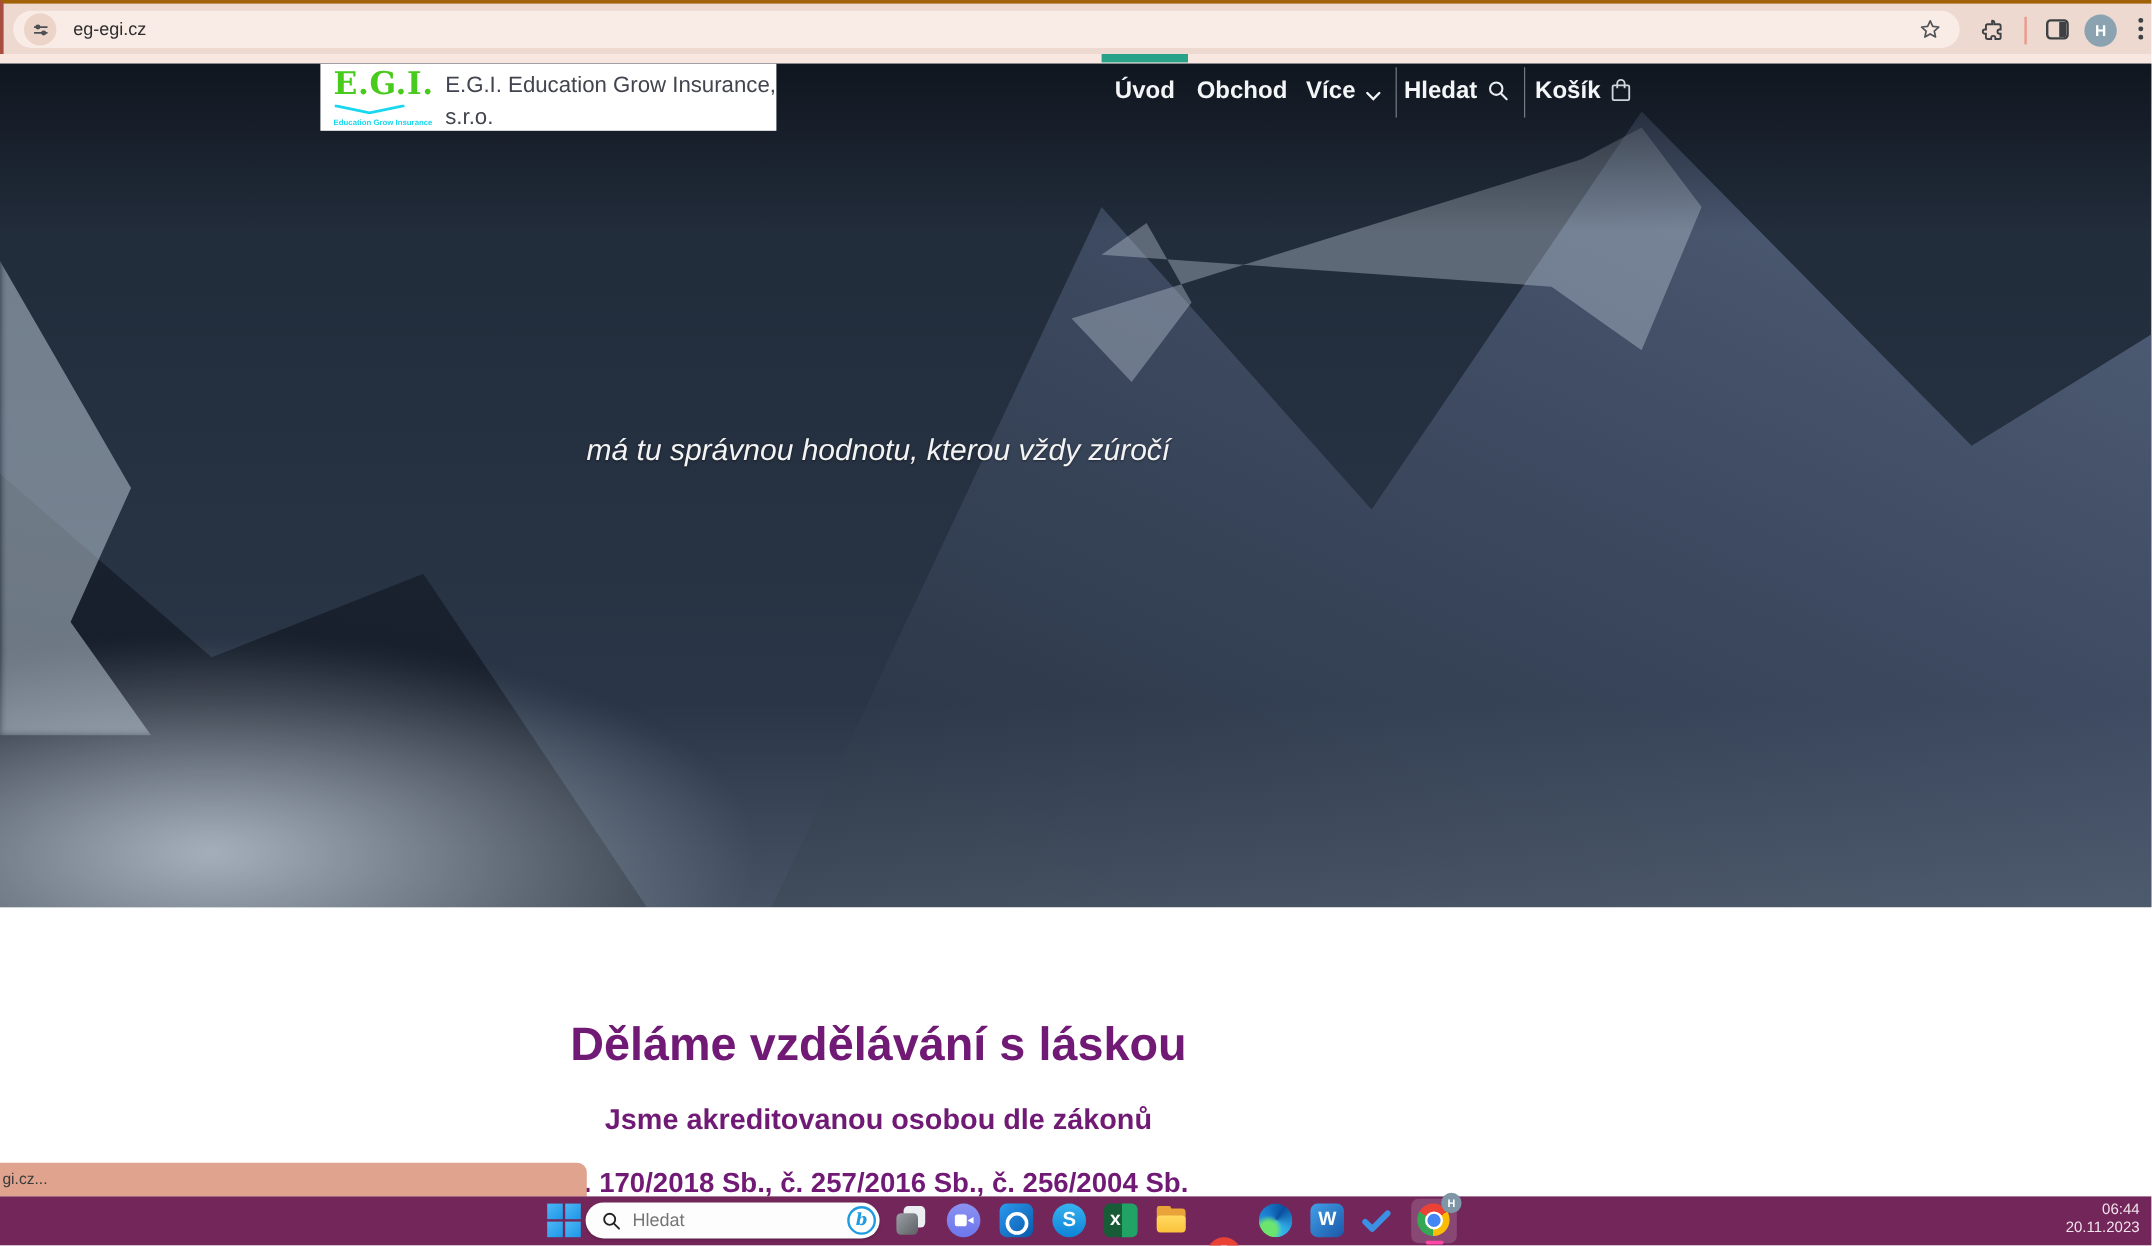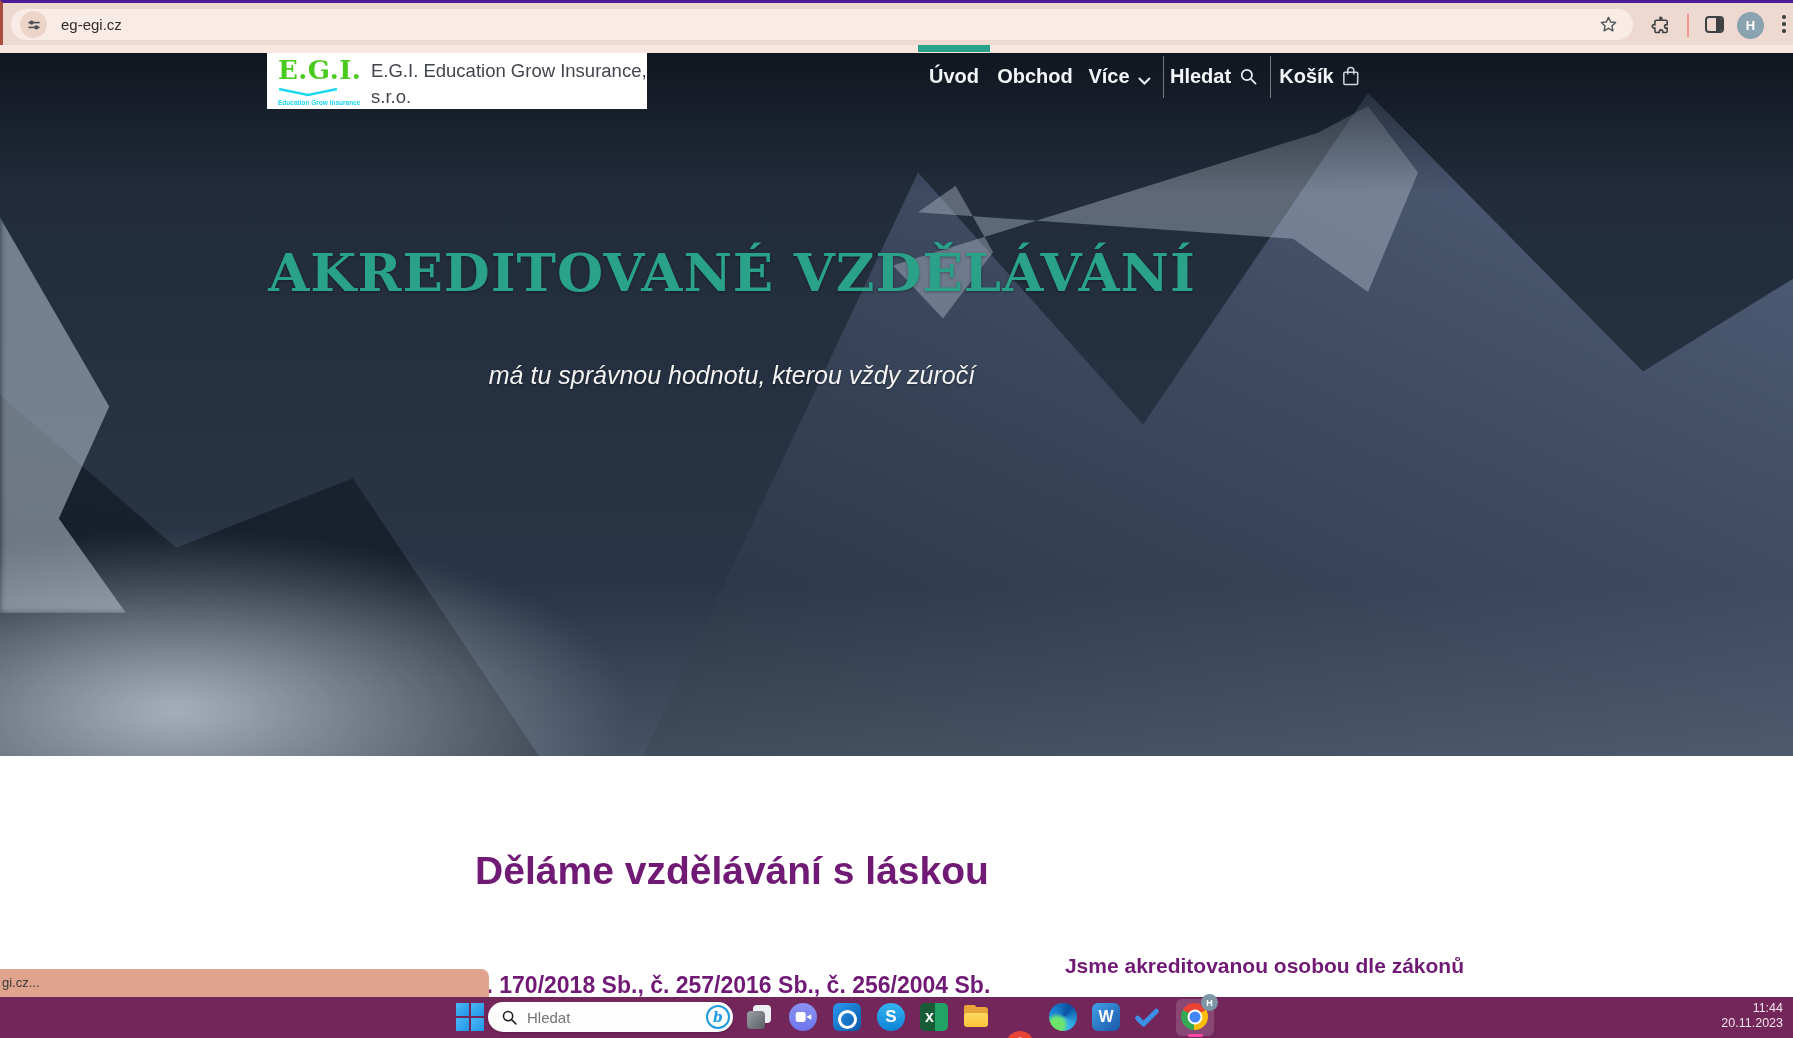--- a/index.html
+++ b/index.html
@@ -5,21 +5,21 @@
   * { margin:0; padding:0; box-sizing:border-box; }
   html,body { width:1793px; height:1038px; }
   body {
     position:relative; overflow:hidden; background:#fff;
     font-family:"Liberation Sans", sans-serif;
   }
 
   
   .browser-top {
     position:absolute; top:0; left:0; width:1793px; height:45px;
-    background:#eed9d1; border-top:3px solid #4c1d95; border-left:3px solid #a94d41;
+    background:#eed9d1; border-top:3px solid #a16207; border-left:3px solid #a94d41;
   }
   .addr-bar {
     position:absolute; left:8px; top:6px; width:1622px; height:31px;
     background:#f9ece6; border-radius:16px;
   }
   .tune-circle {
     position:absolute; left:9px; top:2px; width:27px; height:27px;
     background:#ecd4c9; border-radius:50%; display:flex; align-items:center; justify-content:center;
   }
   .addr-url {
@@ -92,21 +92,21 @@
     font-family:"DejaVu Serif", serif; font-weight:bold; font-size:53px; letter-spacing:1px;
     color:#2aa189; text-shadow:0 1px 3px rgba(0,0,0,.35);
   }
   .hero-sub { position:absolute; left:0; width:1464px; text-align:center;
     font-size:25px; color:#f4f4f4; text-shadow:0 1px 2px rgba(0,0,0,.4); }
   .hero-sub1 { top:273px; } .hero-sub2 { top:308px;font-style:italic; }
 
   
   .intro-line { position:absolute; left:0; width:1464px; text-align:center; color:#701a75; font-weight:bold; }
   .intro-h { top:849px; font-size:39px; }
-  .intro-sub { top:954px; font-size:21px;text-align:right; }
+  .intro-sub { top:920px; font-size:24px; }
   .intro-laws { top:972px; font-size:23px; }
 
   
   .status-bubble {
     position:absolute; left:0; top:969px; width:489px; height:28px;
     background:#e0a38e; border-radius:0 8px 0 0;
     font-size:13px; color:#3a3a3a; line-height:28px; padding-left:2px;
   }
 
   
@@ -240,21 +240,20 @@
     </div>
     <div class="nav-sep" style="left:1270px;"></div>
     <div class="nav-item" style="left:1320px;">
       <span>Košík</span><svg class="nav-ic" width="19" height="20" viewBox="0 0 24 26">
         <rect x="3" y="8" width="18" height="16" rx="1.5" stroke="#cfd5db" stroke-width="2" fill="none"></rect>
         <path d="M8 11 V6 a4 4 0 0 1 8 0 v5" stroke="#cfd5db" stroke-width="2" fill="none"></path>
       </svg>
     </div>
   </div>
 
-  <div class="hero-title">AKREDITOVANÉ VZDĚLÁVÁNÍ</div>
   <div class="hero-sub hero-sub2">má tu správnou hodnotu, kterou vždy zúročí</div>
 </div>
 
 <div class="intro-line intro-h">Děláme vzdělávání s láskou</div>
 <div class="intro-line intro-sub">Jsme akreditovanou osobou dle zákonů</div>
 <div class="intro-line intro-laws">č. 170/2018 Sb., č. 257/2016 Sb., č. 256/2004 Sb.</div>
 
 <div class="status-bubble">
   <span>gi.cz...</span>
 </div>
@@ -309,15 +308,15 @@
   </div>
 
   <div class="active-app">
     <div class="chrome-disc"></div>
     <div class="profile-badge">H</div>
   </div>
 </div>
 <div class="active-underline"></div>
 
 <div class="clock">
-  <div>11:44</div>
+  <div>06:44</div>
   <div>20.11.2023</div>
 </div>
 
 </body></html>

